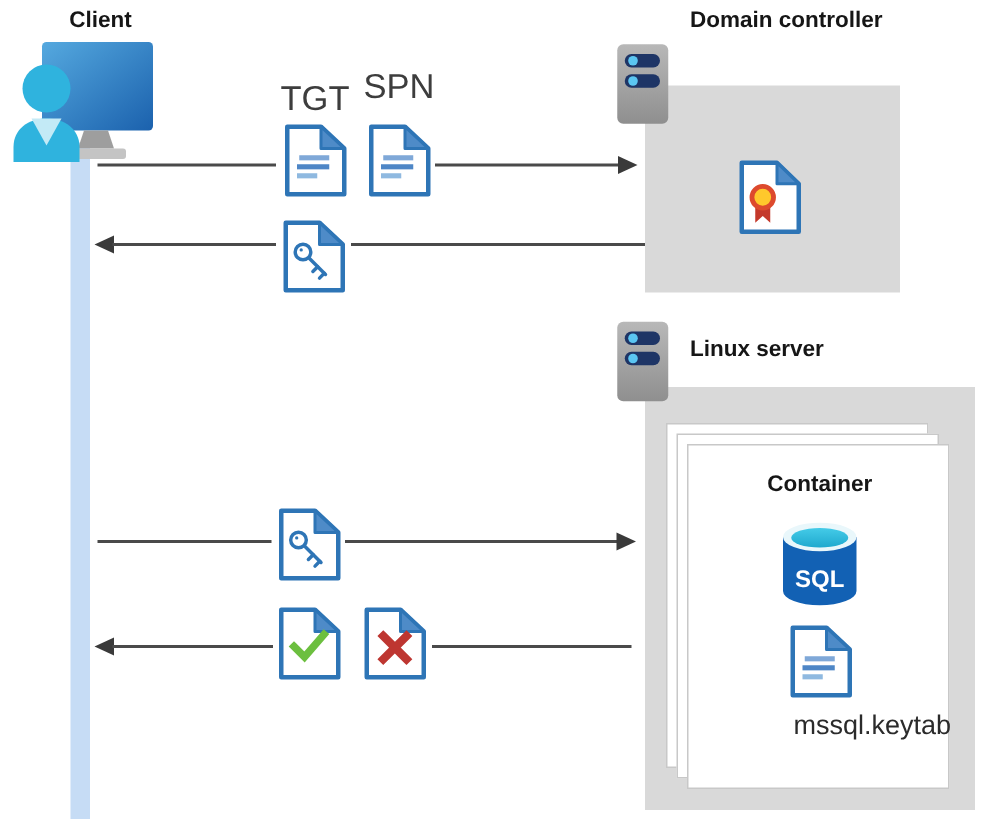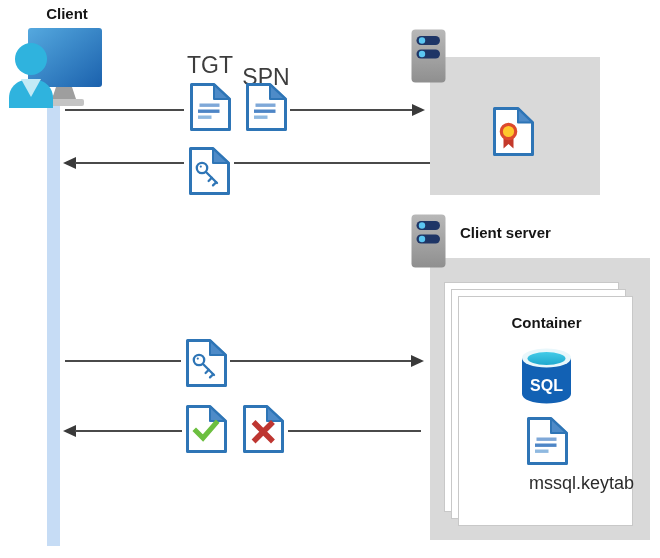--- a/index.html
+++ b/index.html
@@ -65,21 +65,21 @@
       <rect x="24" y="4" width="74" height="59" rx="3" fill="url(#gmon)"></rect>
       <polygon points="52,63 68,63 72,75 48,75" fill="#9e9e9e"></polygon>
       <rect x="40" y="75" width="40" height="7" rx="2" fill="#C4C4C4"></rect>
       <circle cx="27" cy="35" r="16" fill="#2FB3DE"></circle>
       <path d="M5,84 v-10 c0,-12 10,-19 22,-19 s22,7 22,19 v10 z" fill="#2FB3DE"></path>
       <polygon points="17,55 37,55 27,73" fill="#C3EAF6"></polygon>
     </svg>
   </div>
 
   <div class="abs label-plain center" style="left:182px;top:52px;width:56px;">TGT</div>
-  <div class="abs label-plain center" style="left:238px;top:64px;width:56px;">SPN</div>
+  <div class="abs label-plain center" style="left:238px;top:44px;width:56px;">SPN</div>
 
   <div class="abs" style="left:188px;top:82px;">
     <svg width="44" height="50" viewBox="0 0 44 50">
       <path d="M3.5,2.5 H26 L41.5,17 V47.5 H3.5 Z" fill="#fff" stroke="#2E75B6" stroke-width="3" stroke-linejoin="round"></path>
       <path d="M26,2.5 V17 H41.5 Z" fill="#4E8BC8" stroke="#2E75B6" stroke-width="2" stroke-linejoin="round"></path>
       <rect x="11.5" y="21.5" width="20" height="3.4" fill="#7FA8D8"></rect>
       <rect x="10" y="27.5" width="21.5" height="3.4" fill="#4E86C6"></rect>
       <rect x="10" y="33.5" width="13.5" height="3.4" fill="#8FB9E0"></rect>
     </svg>
   </div>
@@ -145,20 +145,21 @@
             <stop offset="1" stop-color="#8F8F8F"></stop>
         </linearGradient>
       </defs>
       <rect x="0.5" y="0.5" width="34" height="53" rx="4" fill="url(#gsrv1)"></rect>
       <rect x="5.5" y="7" width="23.5" height="9" rx="4.5" fill="#1E3566"></rect>
       <circle cx="11" cy="11.5" r="3.2" fill="#5BC6F2"></circle>
       <rect x="5.5" y="20.5" width="23.5" height="9" rx="4.5" fill="#1E3566"></rect>
       <circle cx="11" cy="25" r="3.2" fill="#5BC6F2"></circle>
     </svg>
   </div>
+  <div class="abs label-bold" style="left:460px;top:2px;width:145px;">Domain controller</div>
   <div class="abs" style="left:491px;top:106px;">
     <svg width="45" height="51" viewBox="0 0 45 51">
       <path d="M3.5,2.5 H27 L41.5,16.5 V48.5 H3.5 Z" fill="#fff" stroke="#2E75B6" stroke-width="3" stroke-linejoin="round"></path>
       <path d="M27,2.5 V16.5 H41.5 Z" fill="#4E8BC8" stroke="#2E75B6" stroke-width="2" stroke-linejoin="round"></path>
       <path d="M12.5,28 V42.5 L17.5,38 L22.5,42.5 V28 Z" fill="#C4392B"></path>
       <circle cx="17.5" cy="25.5" r="7.2" fill="#FFC82C" stroke="#DD4A2D" stroke-width="3.2"></circle>
     </svg>
   </div>
 
   <div class="abs" style="left:411px;top:214px;">
@@ -169,21 +170,21 @@
             <stop offset="1" stop-color="#8F8F8F"></stop>
         </linearGradient>
       </defs>
       <rect x="0.5" y="0.5" width="34" height="53" rx="4" fill="url(#gsrv2)"></rect>
       <rect x="5.5" y="7" width="23.5" height="9" rx="4.5" fill="#1E3566"></rect>
       <circle cx="11" cy="11.5" r="3.2" fill="#5BC6F2"></circle>
       <rect x="5.5" y="20.5" width="23.5" height="9" rx="4.5" fill="#1E3566"></rect>
       <circle cx="11" cy="25" r="3.2" fill="#5BC6F2"></circle>
     </svg>
   </div>
-  <div class="abs label-bold" style="left:460px;top:221px;width:175px;">Client server</div>
+  <div class="abs label-bold" style="left:460px;top:221px;width:175px;">Linux server</div>
 
   <div class="abs card" style="left:444px;top:282px;width:175px;height:230px;"></div>
   <div class="abs card" style="left:451px;top:289px;width:175px;height:230px;"></div>
   <div class="abs card" style="left:458px;top:296px;width:175px;height:230px;">
     <div class="abs" style="left:60px;top:50px;">
       <svg width="55" height="60" viewBox="0 0 55 60">
         <defs>
           <linearGradient id="gsql" x1="0" y1="0" x2="0" y2="1">
             <stop offset="0" stop-color="#44CBE8"></stop>
               <stop offset="1" stop-color="#1FA9CE"></stop>

